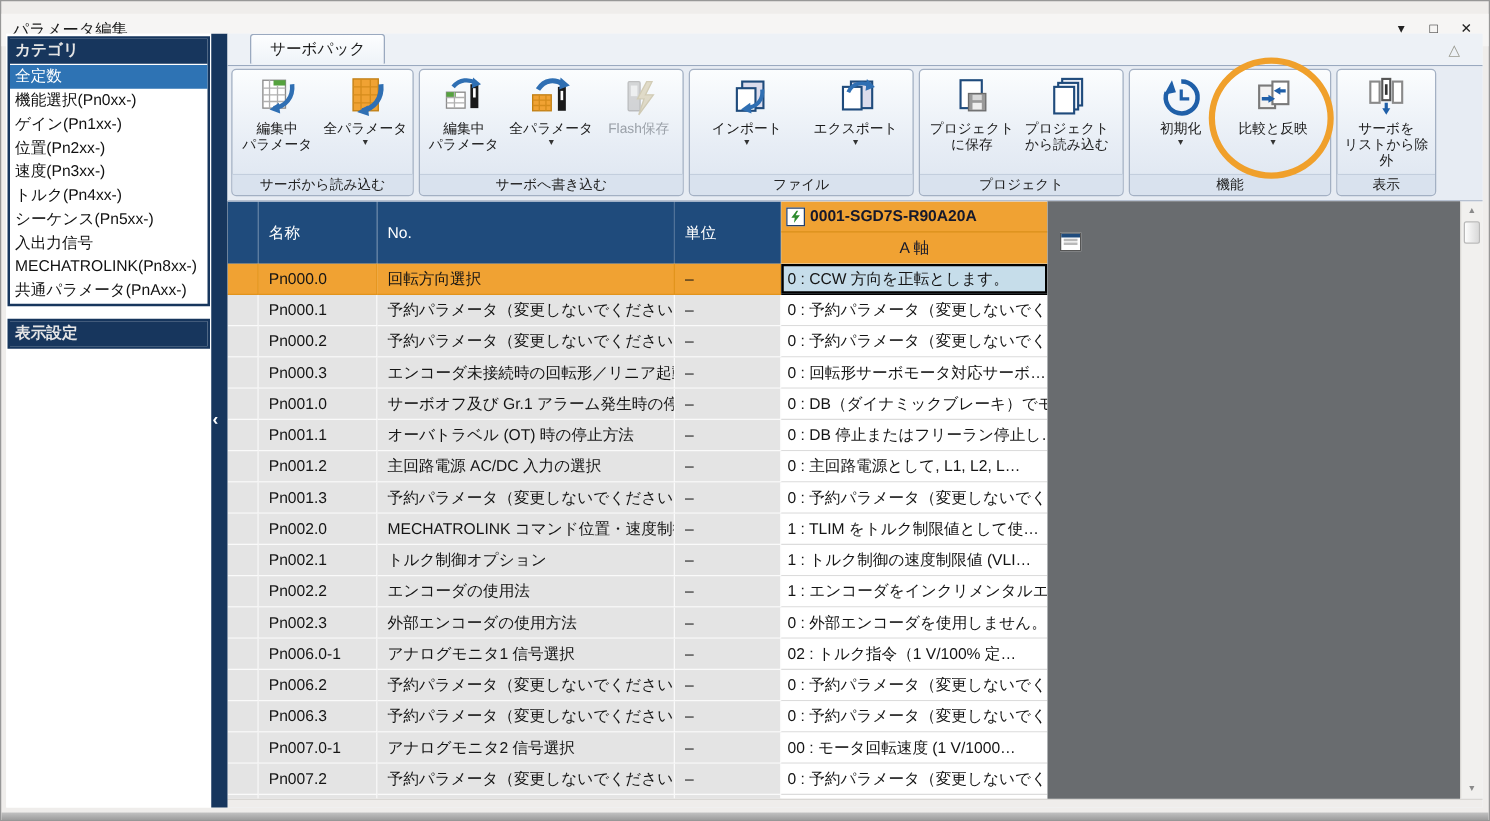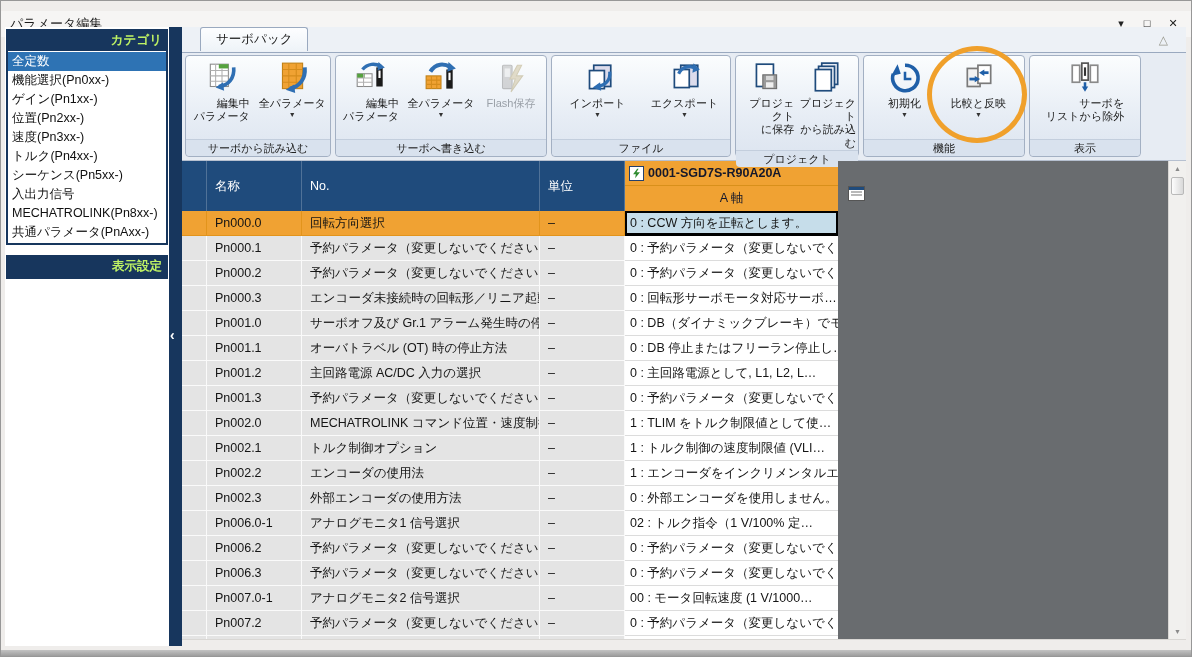--- a/index.html
+++ b/index.html
@@ -12,21 +12,21 @@
   .titlebar .title { position:absolute; left:9px; top:4px; font-size:13px; color:#1a1a1a; }
   .win-controls { position:absolute; right:8px; top:3px; display:flex; gap:6px; }
   .win-btn { width:20px; height:18px; text-align:center; font-size:11px; line-height:18px; color:#222; cursor:default; }
 
   
   .content { position:absolute; top:26px; left:4px; right:5px; bottom:10px; display:flex; background:#ffffff; }
 
   
   .sidebar { width:164px; background:#ffffff; padding:2px 1px 0 1px; flex:none; }
   .panel { border:2px solid #17365d; margin-bottom:10px; background:#fff; }
-  .panel-header { background:#17365d; color:#bef264; font-size:12.5px; font-weight:600; padding:1px 4px 2px 4px;text-align:right; }
+  .panel-header { background:#17365d; color:#e5e5e5; font-size:12.5px; font-weight:600; padding:1px 4px 2px 4px; }
   .cat-list { list-style:none; padding:1px 0; }
   .cat-list li { font-size:12.5px; color:#101010; padding:1px 4px; height:19px; line-height:17px; white-space:nowrap; overflow:hidden; cursor:default; }
   .cat-list li.selected { background:#2e73b4; color:#ffffff; }
   .settings-body { padding:8px 4px 10px 4px; }
   .setting-row { display:flex; align-items:center; margin-bottom:9px; }
   .setting-label { width:72px; text-align:right; font-size:12.5px; color:#111; margin-right:4px; white-space:nowrap; }
   .toggle { width:62px; height:18px; border:1px solid #7a7a7a; border-radius:3px; display:flex; overflow:hidden; background:#fff; }
   .knob { width:30px; height:100%; background:linear-gradient(#ffffff,#e2e2e2); border:1px solid #8a8a8a; border-radius:3px; flex:none; }
   .tg-label { flex:1; font-size:9px; font-weight:bold; text-align:center; line-height:16px; }
   .toggle.off .tg-label { background:linear-gradient(#b5b5b5,#8f8f8f); color:#222; }
@@ -41,21 +41,21 @@
 
   .tabrow { height:26px; background:#edf1f6; border-bottom:1px solid #9aa9bf; position:relative; padding-left:18px; display:flex; }
   .tab { height:24px; padding:0 15px; background:linear-gradient(#fdfeff,#eef3f8); border:1px solid #9aa9bf; border-bottom:none; border-radius:3px 3px 0 0; font-size:12.5px; color:#1a1a1a; line-height:23px; margin-bottom:-1px; z-index:2; }
   .ribbon-collapse { position:absolute; right:18px; top:6px; font-size:12px; color:#9a9a90; cursor:default; }
 
   .ribbon { height:108px; background:#e7ecf3; border-bottom:1px solid #b6c0d0; display:flex; align-items:flex-start; padding:2px 0 0 3px; gap:4px; position:relative; }
   .rgroup { height:102px; border:1px solid #a3b0c3; border-radius:4px; background:linear-gradient(#fbfdfe, #e7edf5 60%, #dde5f0); display:flex; flex-direction:column; flex:none; }
   .rg-buttons { flex:1; display:flex; justify-content:center; align-items:stretch; padding:2px 2px 0 2px; gap:1px; }
   .rbtn { position:relative; display:flex; flex-direction:column; align-items:center; padding-top:3px; border-radius:3px; cursor:default; }
   .rbtn-icon { width:34px; height:34px; flex:none; }
-  .rbtn-label { font-size:11px; color:#1a1a1a; text-align:right; line-height:1.2; white-space:pre-line; margin-top:2px; }
+  .rbtn-label { font-size:11px; color:#1a1a1a; text-align:center; line-height:1.2; white-space:pre-line; margin-top:2px; }
   .rbtn-drop { font-size:7px; color:#333; margin-top:2px; line-height:6px; }
   .rbtn.disabled .rbtn-label { color:#9aa0a8; }
   .rbtn.disabled .rbtn-icon { opacity:.55; filter:grayscale(60%); }
   .rg-label { height:17px; background:#d9e2ee; border-top:1px solid #c3cedd; border-radius:0 0 4px 4px; text-align:center; font-size:11px; color:#222; line-height:16px; white-space:nowrap; padding:0 6px; }
   .ringwrap { position:relative; }
   .highlight-ring { position:absolute; left:-13px; top:-12px; width:100px; height:97px; border:5px solid #f0a02b; border-radius:50%; pointer-events:none; z-index:6; }
 
   
   .table-zone { flex:1; display:flex; min-height:0; }
   .param-table { width:656px; flex:none; background:#fff; overflow:hidden; }
@@ -237,21 +237,21 @@
                     <path d="M24 2 L30 8 L23 11 Z" fill="#2f6fb3"></path>
                   </svg>
               </div>
               <div class="rbtn-label">エクスポート</div>
               <div class="rbtn-drop">▼</div>
             </div>
           </div>
           <div class="rg-label">ファイル</div>
         </div>
 
-        <div class="rgroup" style="width:124px">
+        <div class="rgroup" style="width:164px">
           <div class="rg-buttons">
             <div class="rbtn" style="width:72px">
               <div class="rbtn-icon">
                 <svg viewBox="0 0 32 32">
                     <rect x="7" y="3" width="16" height="21" fill="#fff" stroke="#1f4b7c" stroke-width="1.6"></rect>
                     <rect x="13" y="13" width="13" height="13" fill="#9a9a9a" stroke="#6b6b6b"></rect>
                     <rect x="16" y="14" width="7" height="4" fill="#d8d8d8"></rect>
                     <rect x="16" y="20" width="7" height="5" fill="#efefef"></rect>
                   </svg>
               </div>
@@ -300,21 +300,21 @@
                 </div>
                 <div class="rbtn-label">比較と反映</div>
                 <div class="rbtn-drop">▼</div>
               </div>
               <div class="highlight-ring"></div>
             </div>
           </div>
           <div class="rg-label">機能</div>
         </div>
 
-        <div class="rgroup" style="width:112px">
+        <div class="rgroup" style="width:80px">
           <div class="rg-buttons">
             <div class="rbtn" style="width:84px">
               <div class="rbtn-icon">
                 <svg viewBox="0 0 32 32">
                     <rect x="4" y="4" width="7" height="16" fill="#fff" stroke="#8a8a8a" stroke-width="1.6"></rect>
                     <rect x="21" y="4" width="7" height="16" fill="#fff" stroke="#8a8a8a" stroke-width="1.6"></rect>
                     <rect x="13" y="2" width="6" height="16" fill="#fff" stroke="#555" stroke-width="1.6"></rect>
                     <rect x="15" y="6" width="2" height="8" fill="#333"></rect>
                     <path d="M16 20 v5" stroke="#1f5fa8" stroke-width="2.4"></path>
                     <path d="M13 24 L16 29 L19 24 Z" fill="#1f5fa8"></path>

